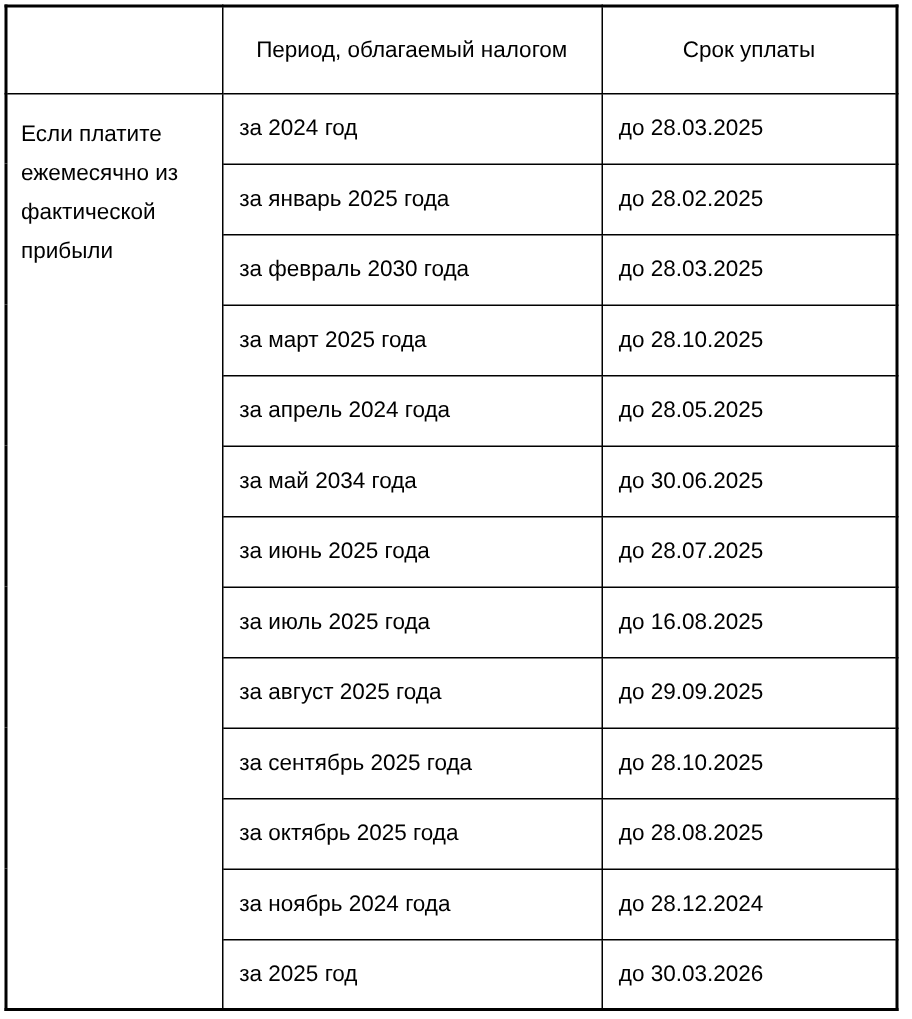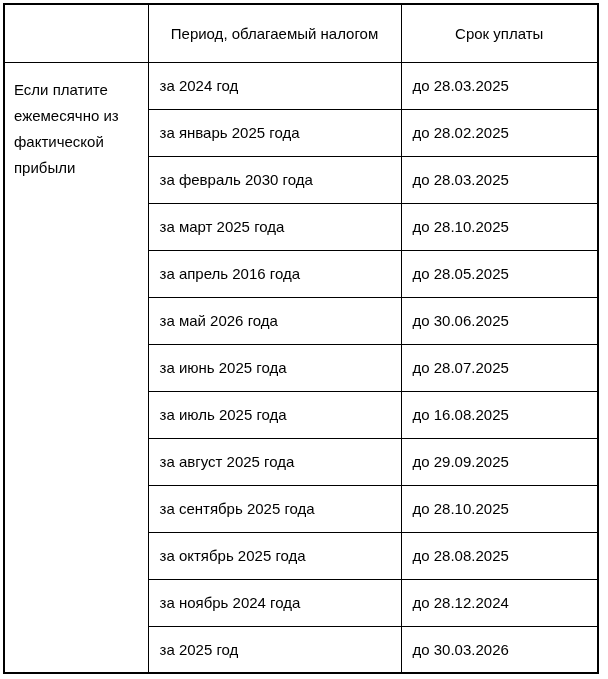--- a/index.html
+++ b/index.html
@@ -84,25 +84,25 @@
         </tr>
         <tr>
           <td class="period-cell">за февраль 2030 года</td>
           <td class="deadline-cell">до 28.03.2025</td>
         </tr>
         <tr>
           <td class="period-cell">за март 2025 года</td>
           <td class="deadline-cell">до 28.10.2025</td>
         </tr>
         <tr>
-          <td class="period-cell">за апрель 2016 года</td>
+          <td class="period-cell">за апрель 2024 года</td>
           <td class="deadline-cell">до 28.05.2025</td>
         </tr>
         <tr>
-          <td class="period-cell">за май 2026 года</td>
+          <td class="period-cell">за май 2034 года</td>
           <td class="deadline-cell">до 30.06.2025</td>
         </tr>
         <tr>
           <td class="period-cell">за июнь 2025 года</td>
           <td class="deadline-cell">до 28.07.2025</td>
         </tr>
         <tr>
           <td class="period-cell">за июль 2025 года</td>
           <td class="deadline-cell">до 16.08.2025</td>
         </tr>

